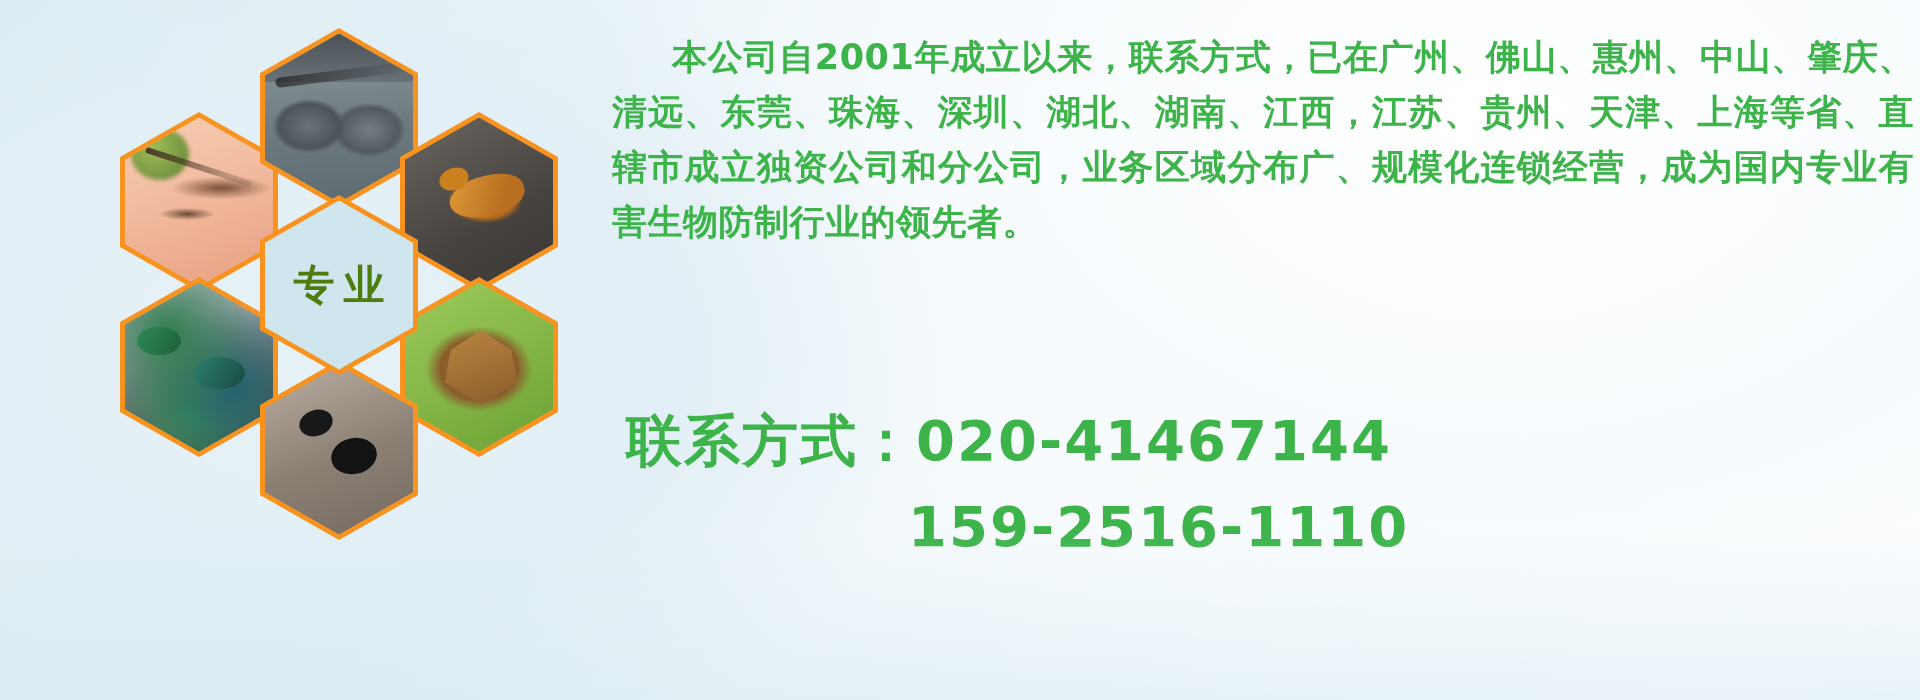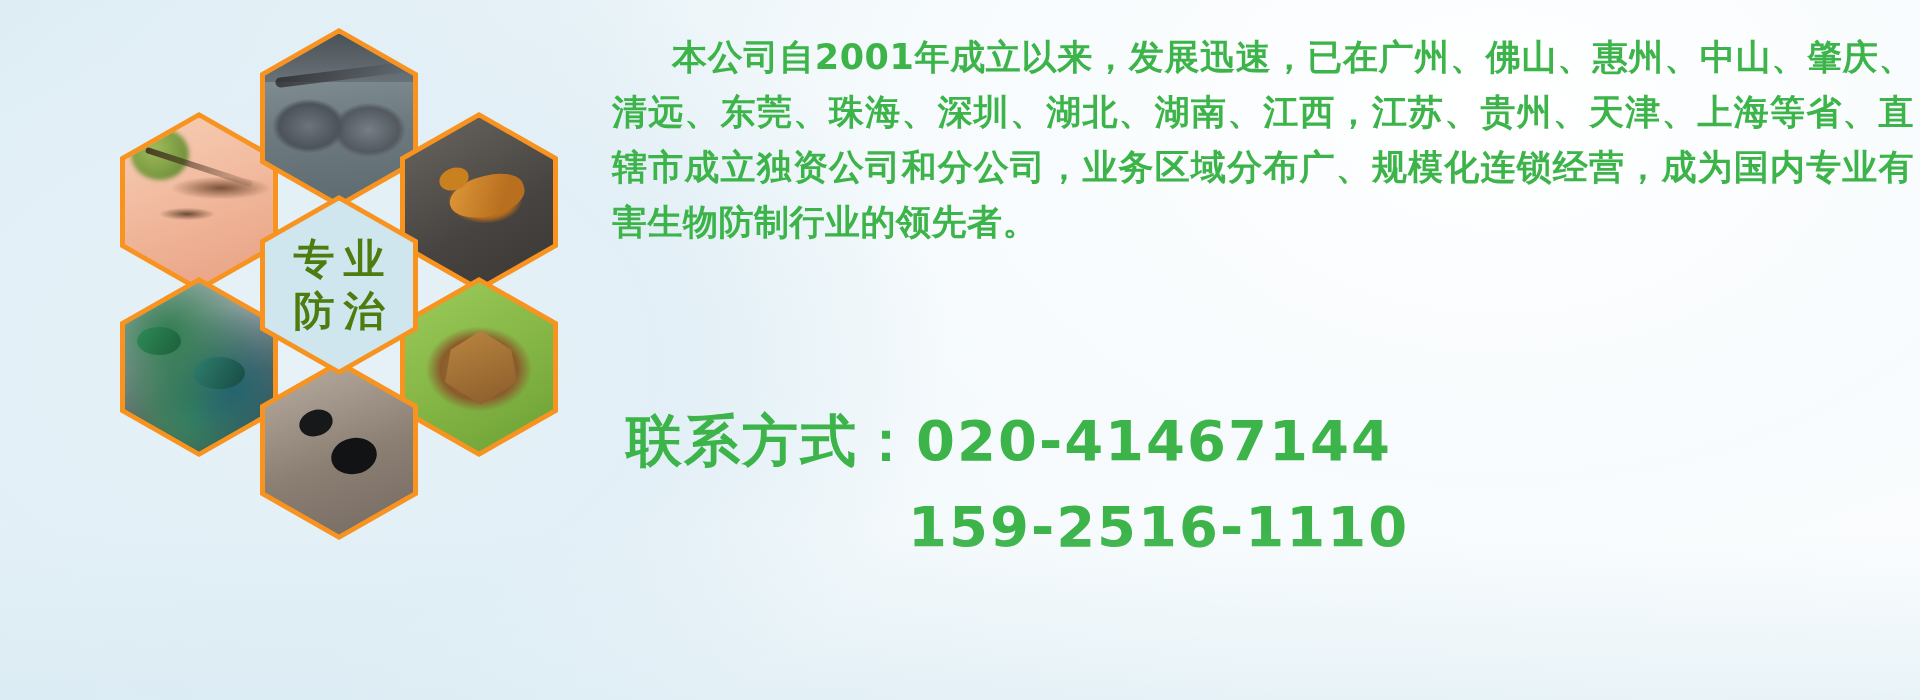--- a/index.html
+++ b/index.html
@@ -201,28 +201,27 @@
 
     <div class="hex h-ant">
       <div class="inner">
           <div class="art art-ant"></div>
         </div>
     </div>
 
     <div class="hex h-center">
       <div class="inner">
         <div class="logo-line">专业</div>
-        <div class="logo-line">防治</div>
       </div>
     </div>
 
   </div>
 
   <div class="content">
-    <div class="para">本公司自2001年成立以来，发展迅速，已在广州、佛山、惠州、中山、肇庆、清远、东莞、珠海、深圳、湖北、湖南、江西，江苏、贵州、天津、上海等省、直辖市成立独资公司和分公司，业务区域分布广、规模化连锁经营，成为国内专业有害生物防制行业的领先者。</div>
+    <div class="para">本公司自2001年成立以来，联系方式，已在广州、佛山、惠州、中山、肇庆、清远、东莞、珠海、深圳、湖北、湖南、江西，江苏、贵州、天津、上海等省、直辖市成立独资公司和分公司，业务区域分布广、规模化连锁经营，成为国内专业有害生物防制行业的领先者。</div>
 
     <div class="contact">
       <div class="contact-line l1">联系方式：020-41467144</div>
       <div class="contact-line l2">159-2516-1110</div>
     </div>
   </div>
 
 </div>
 
 </body></html>

